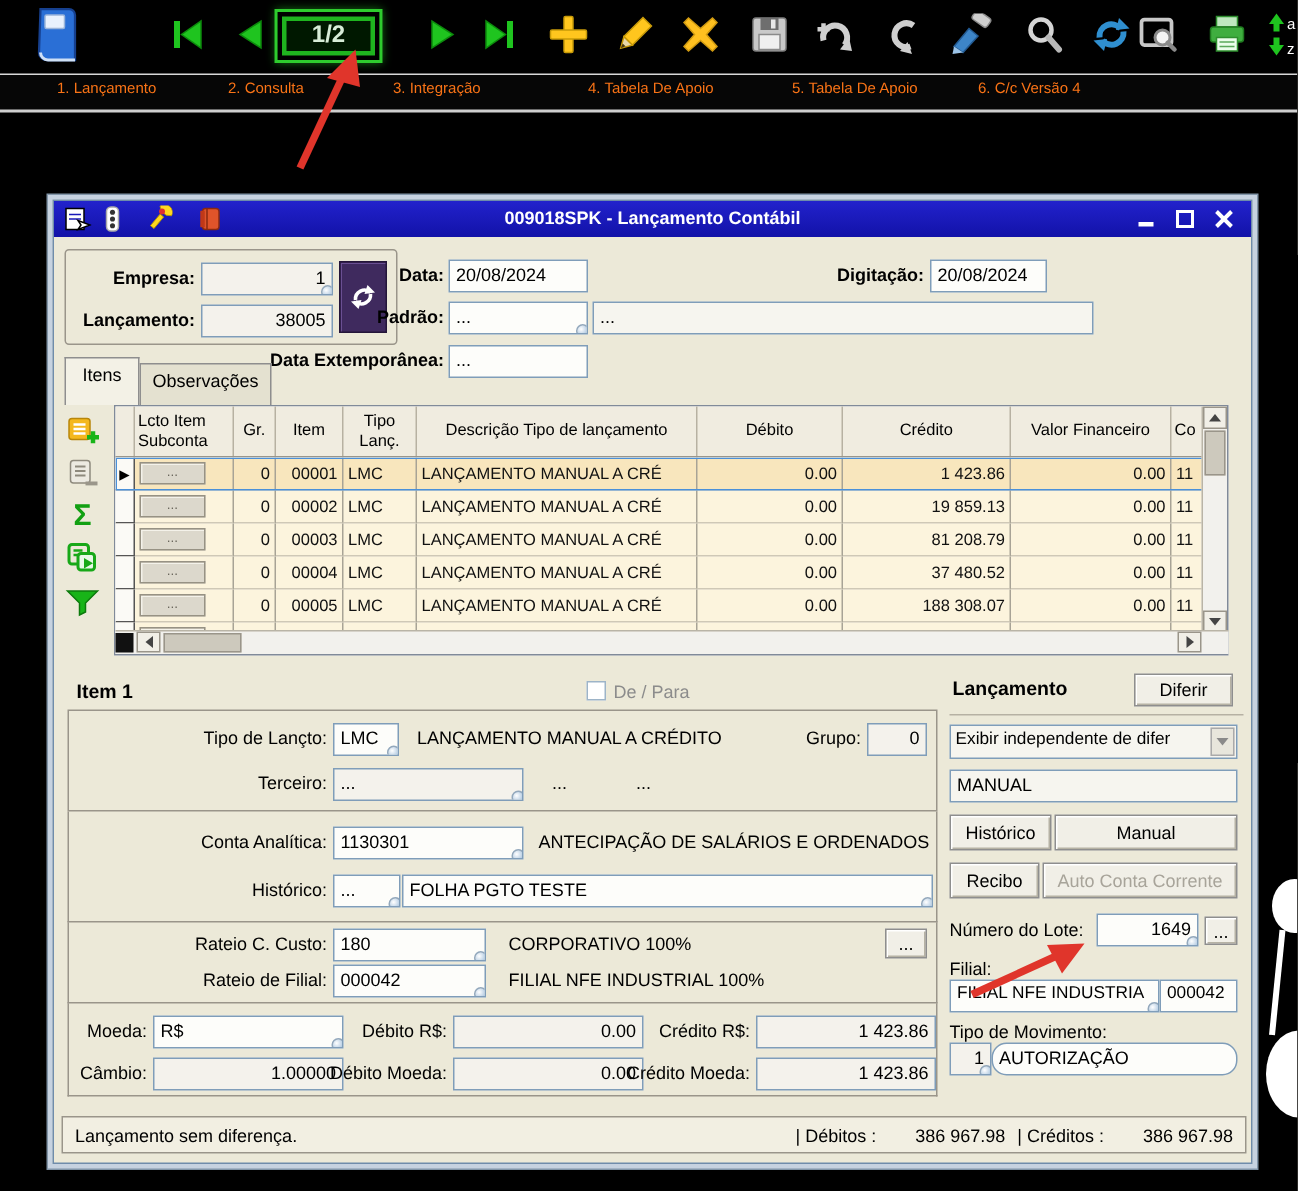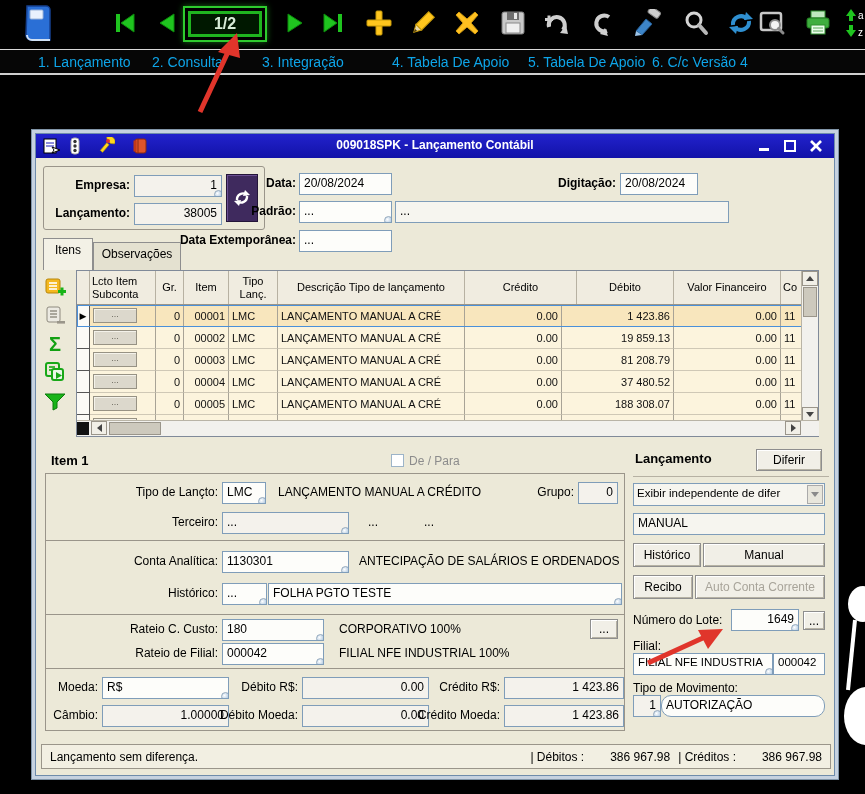--- a/index.html
+++ b/index.html
@@ -3,27 +3,27 @@
 <meta charset="utf-8">
 <style>
   * { margin:0; padding:0; box-sizing:border-box; }
   html,body { background:#000; }
   body { font-family:"Liberation Sans", sans-serif; }
   #stage { position:relative; width:865px; height:794px; background:#000; overflow:hidden; }
 
   
   .toolbar { position:absolute; left:0; top:0; width:865px; height:48px; }
   .tb { position:absolute; top:8px; width:30px; height:30px; display:flex; align-items:center; justify-content:center; cursor:pointer; }
-  .pagebox { position:absolute; left:183px; top:6px; width:84px; height:36px; background:#001800;
+  .pagebox { position:absolute; left:183px; top:6px; width:72px; height:36px; background:#001800;
              border:2px solid #2ecc2e; box-shadow: inset 0 0 0 3px #000, inset 0 0 0 6px #1fb41f, 0 0 6px rgba(40,220,40,.5);
              color:#d7ecd7; font-weight:bold; font-size:16px; display:flex; align-items:center; justify-content:center; }
 
   
   .menubar { position:absolute; left:0; top:49px; width:865px; height:26px; background:#060606;
-             border-top:1px solid #d8d8d8; border-bottom:2px solid #cfcfcf; color:#0ea5e9; font-size:14px; }
+             border-top:1px solid #d8d8d8; border-bottom:2px solid #cfcfcf; color:#f97316; font-size:10px; }
   .menubar span { position:absolute; top:4px; cursor:pointer; }
   .menubar span:nth-child(1){ left:38px; }
   .menubar span:nth-child(2){ left:152px; }
   .menubar span:nth-child(3){ left:262px; }
   .menubar span:nth-child(4){ left:392px; }
   .menubar span:nth-child(5){ left:528px; }
   .menubar span:nth-child(6){ left:652px; }
 
   
   .window { position:absolute; left:35px; top:133px; width:800px; height:643px;
@@ -372,22 +372,22 @@
     </div>
 
     <div class="grid">
       <div class="ghead">
         <div class="gh" style="width:13px;"></div>
         <div class="gh left" style="width:66px;">Lcto Item Subconta</div>
         <div class="gh" style="width:28px;">Gr.</div>
         <div class="gh" style="width:45px;">Item</div>
         <div class="gh" style="width:49px;">Tipo Lanç.</div>
         <div class="gh" style="width:187px;">Descrição Tipo de lançamento</div>
+        <div class="gh" style="width:97px;">Débito</div>
         <div class="gh" style="width:112px;">Crédito</div>
-        <div class="gh" style="width:97px;">Débito</div>
         <div class="gh" style="width:107px;">Valor Financeiro</div>
         <div class="gh left" style="width:22px; border-right:none;">Co</div>
       </div>
       <div class="gbody">
           <div class="grow sel">
             <div class="gc gc-sel" style="width: 13px;">▶</div>
             <div class="gc gc-subconta" style="width: 66px;">
               <span class="dots-btn">...</span>
             </div>
             <div class="gc gc-gr" style="width: 28px;">0</div>

